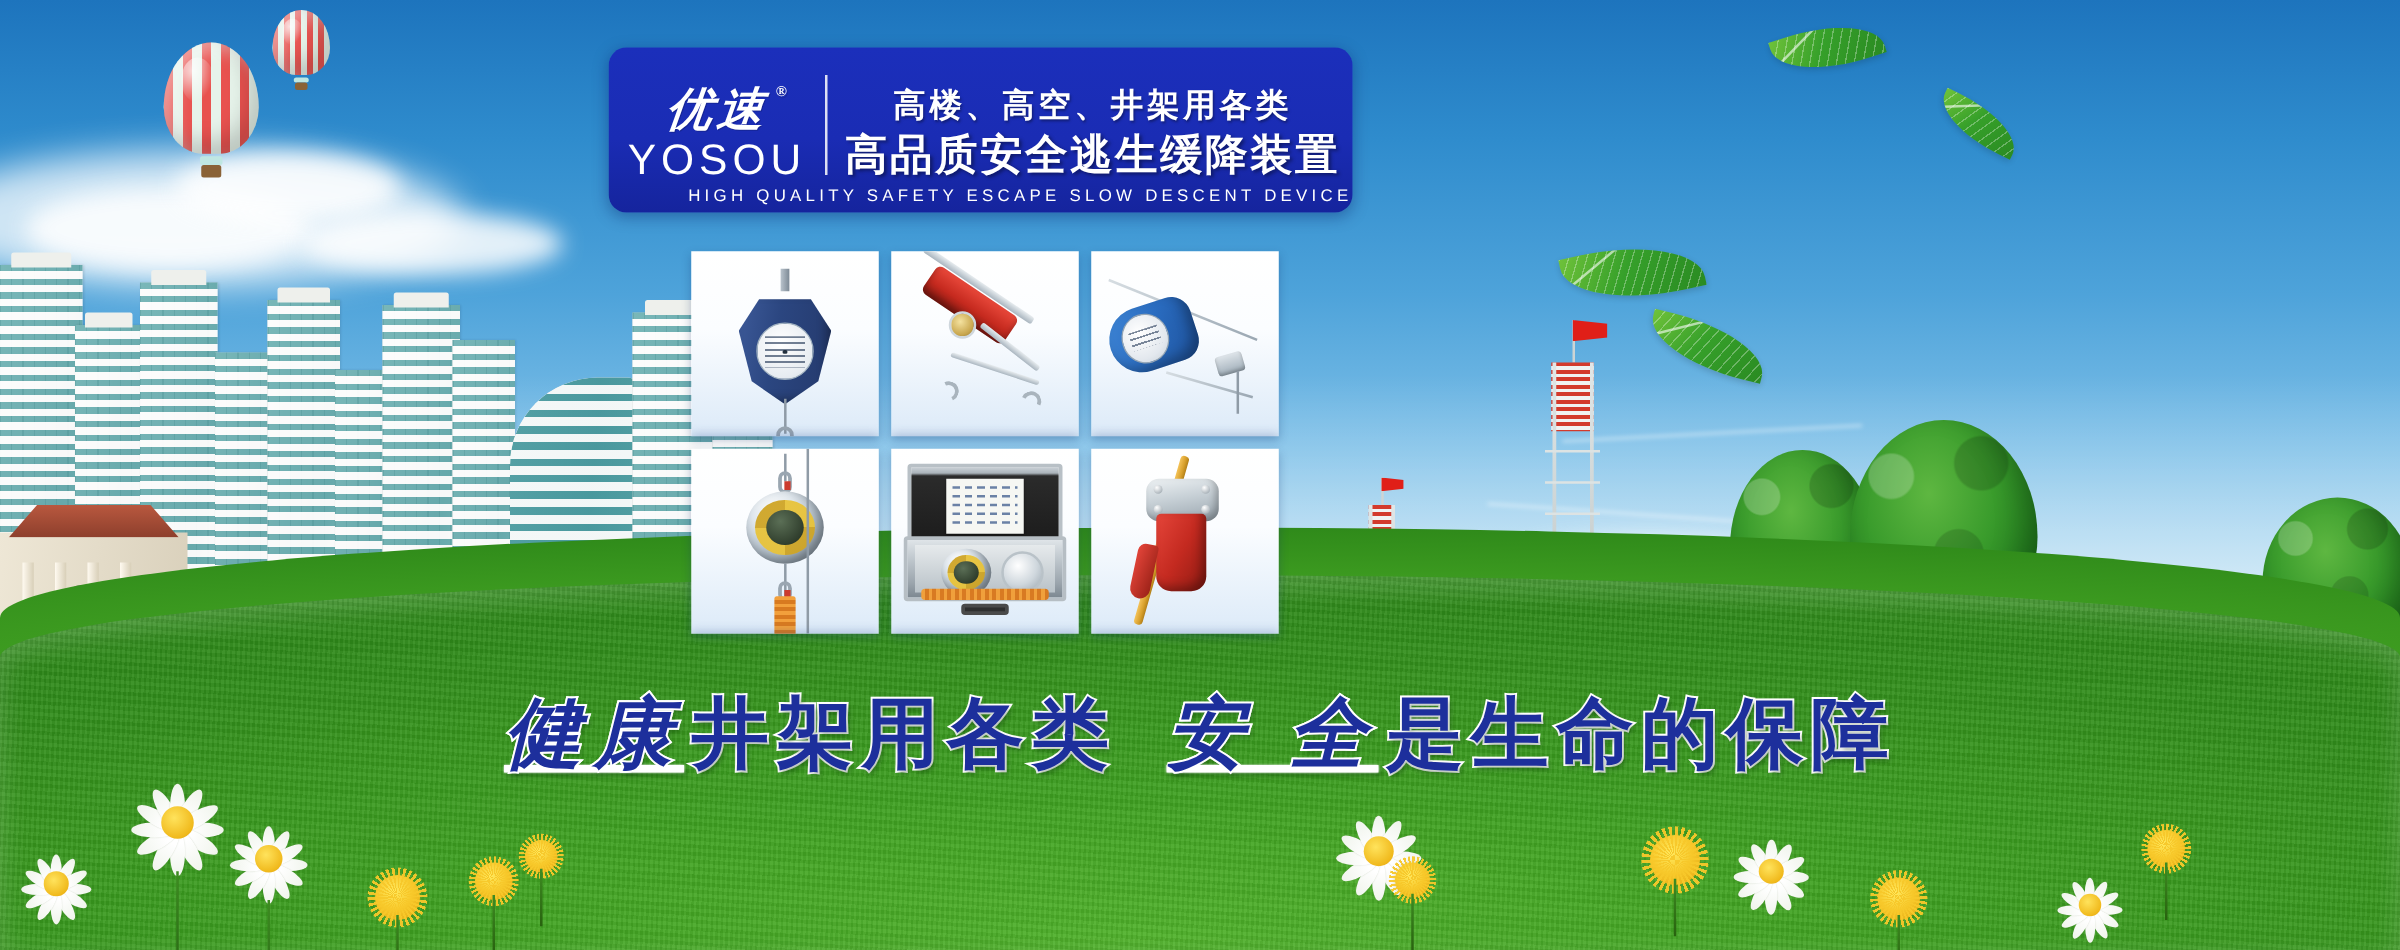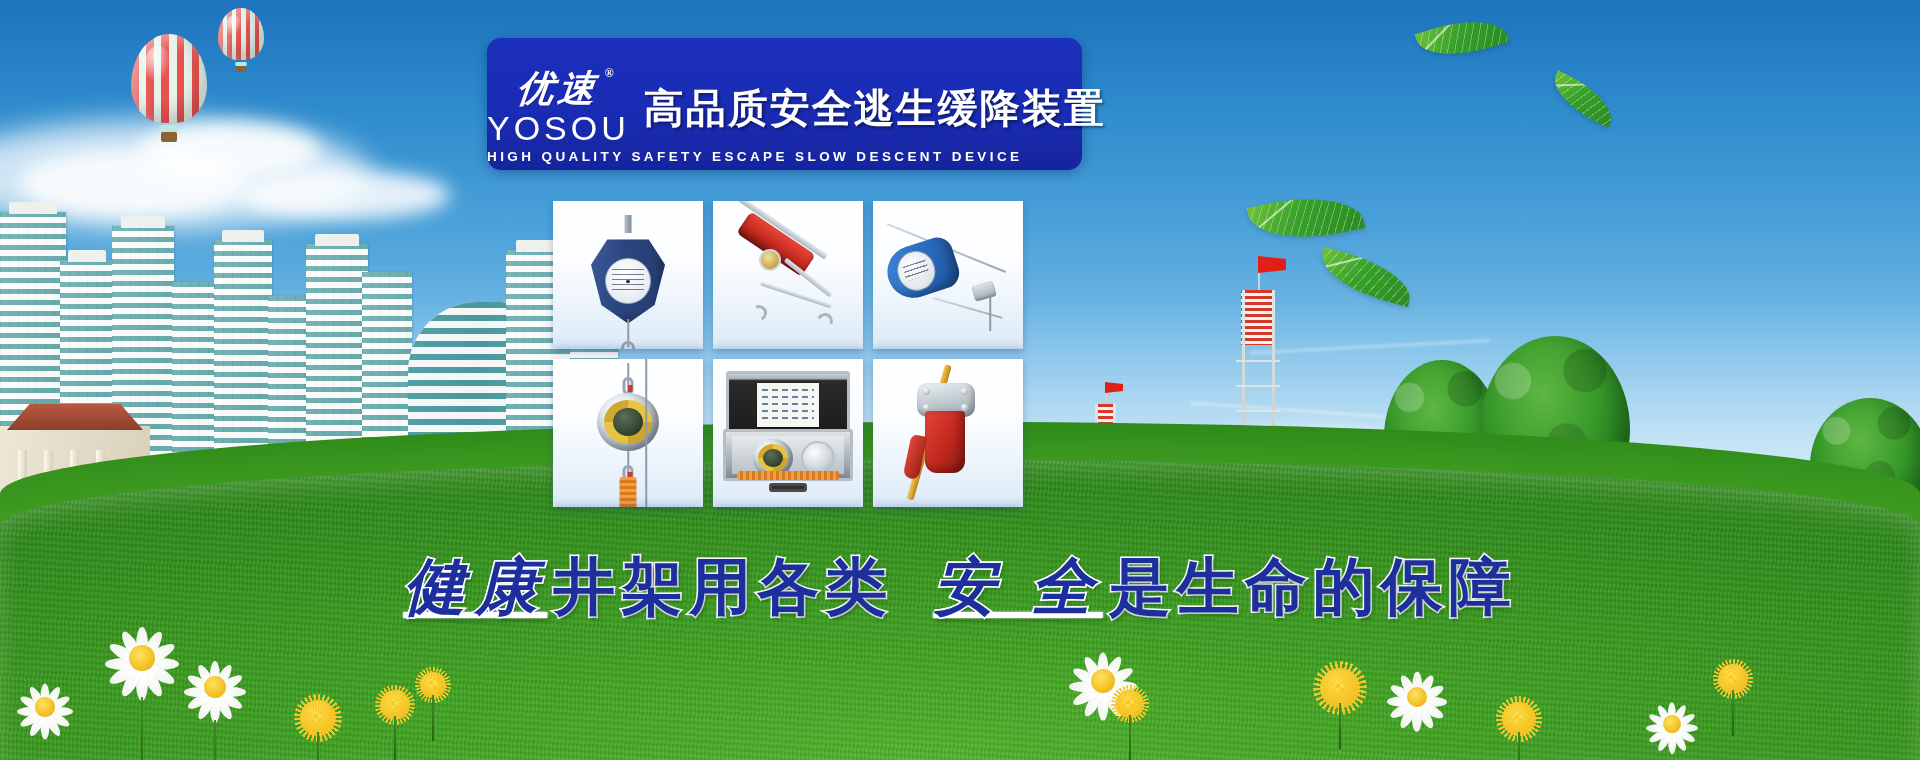--- a/index.html
+++ b/index.html
@@ -281,30 +281,30 @@
     flex:1; display:flex; flex-direction:column;
     justify-content:center; align-items:center; padding:6px 10px 0 14px;
   }
   .line-small {
     font-size:26px; color:#ffffff; letter-spacing:3px;
     white-space:nowrap; line-height:1.15;
     text-shadow:1px 1px 2px rgba(0,0,0,.35);
     font-weight:700;
   }
   .line-big {
-    font-size:40px; color:#ffffff; letter-spacing:2px;
+    font-size:34px; color:#ffffff; letter-spacing:2px;
     white-space:nowrap; line-height:1.18; margin-top:4px;
     font-weight:700;
     text-shadow:2px 2px 3px rgba(0,0,0,.42);
   }
   .line-en {
     position:absolute; left:0; right:0; bottom:6px;
-    text-align:left;
+    text-align:right;
     font-size:13.5px; color:#ffffff; letter-spacing:3.4px;
-    white-space:nowrap; font-weight:700;margin-top:16px;
+    white-space:nowrap; font-weight:400;margin-top:16px;
   }
 
   
   .grid {
     position:absolute; left:553px; top:201px;
     width:470px; height:305px;
     display:grid;
     grid-template-columns:repeat(3, 150px);
     grid-template-rows:repeat(2, 148px);
     gap:10px 10px;
@@ -803,20 +803,21 @@
       <div class="brand-cn">
         <span>优速</span>
         <span class="brand-reg">®</span>
       </div>
       <div class="brand-en">YOSOU</div>
     </div>
 
     <div class="divider-bar"></div>
 
     <div class="text-zone">
+      <div class="line-small">高楼、高空、井架用各类</div>
       <div class="line-big">高品质安全逃生缓降装置</div>
     </div>
 
     <div class="line-en">HIGH QUALITY SAFETY ESCAPE SLOW DESCENT DEVICE</div>
   </div>
 
   <div class="grid">
 
     <div class="tile">
       <div class="p-hanger" style="top:14px; height:18px;"></div>

